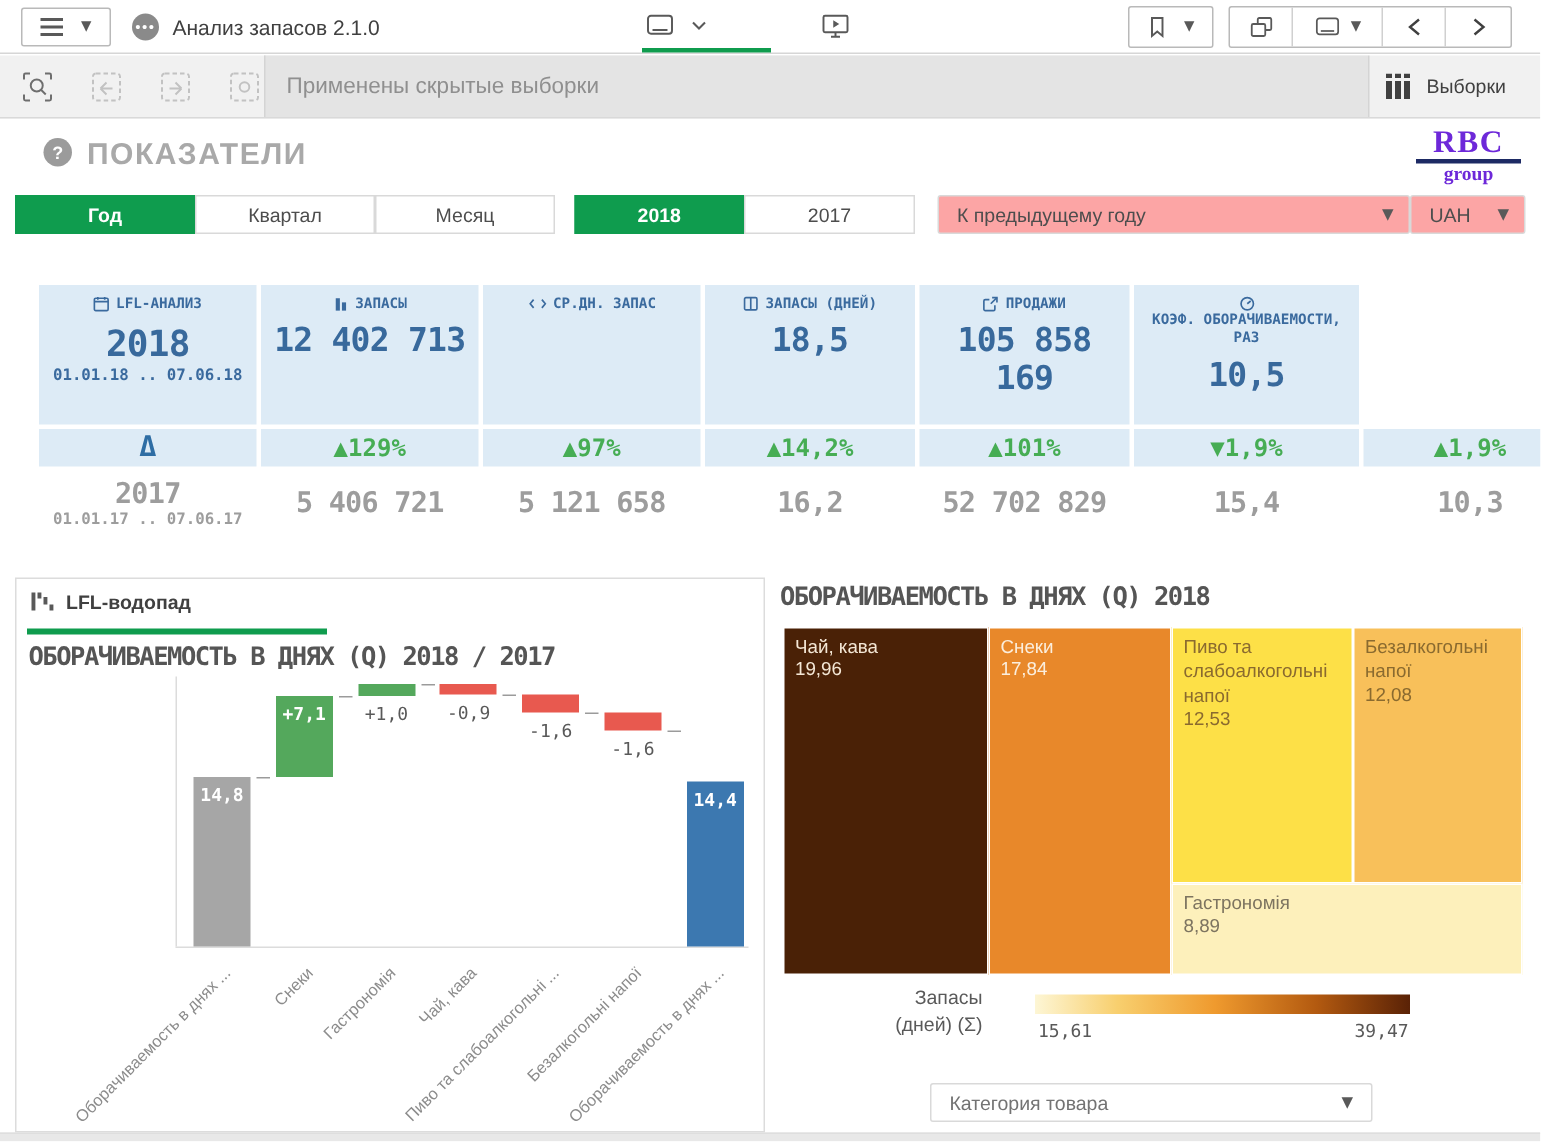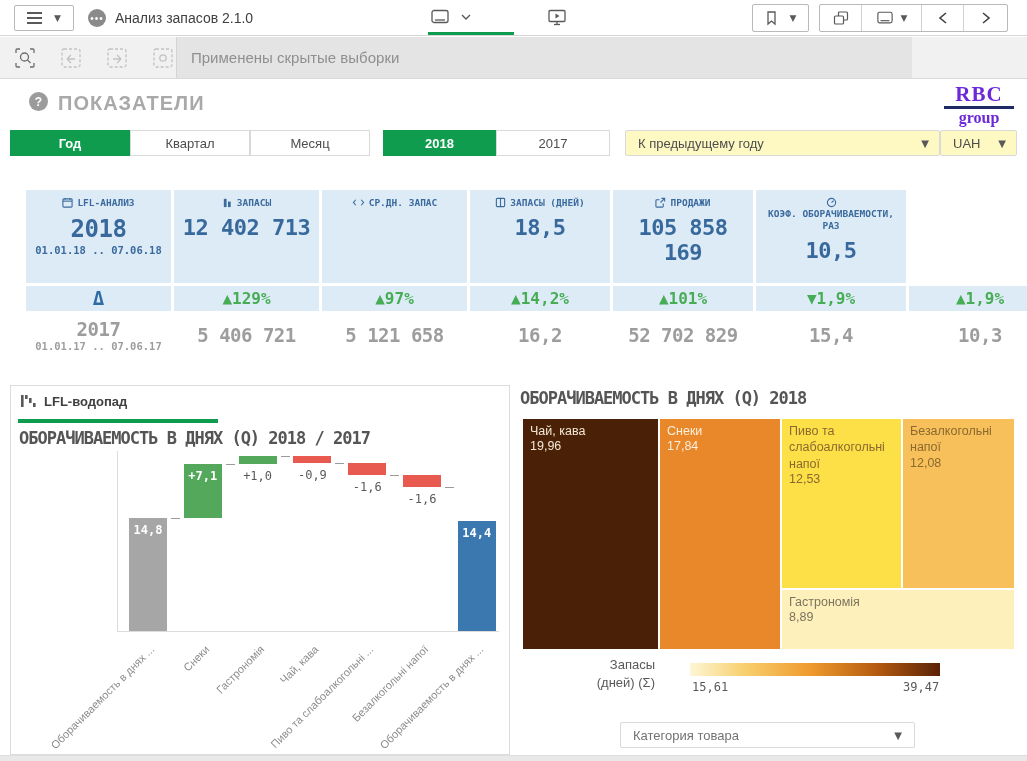--- a/index.html
+++ b/index.html
@@ -32,26 +32,26 @@
   .sel-bar { position:absolute; left:176px; top:0; width:736px; height:41px; background:#e4e4e4; border-left:1px solid #d4d4d4; display:flex; align-items:center; }
   .sel-msg { margin-left:14px; font-size:15px; color:#8f8f8f; }
   .sel-right { position:absolute; left:912px; top:0; width:115px; height:41px; border-left:1px solid #d4d4d4; display:flex; align-items:center; gap:10px; padding-left:10px; cursor:pointer; }
   .sel-right-label { font-size:13px; color:#404040; }
 
   
   .help-icon { position:absolute; left:29px; top:92px; width:19px; height:19px; border-radius:50%; background:#9b9b9b; color:#fff; font-size:12px; font-weight:bold; display:flex; align-items:center; justify-content:center; cursor:pointer; }
   .page-title { position:absolute; left:58px; top:92px; font-size:20px; font-weight:600; letter-spacing:1px; color:#a9a9a9; }
   .rbc-logo { position:absolute; left:944px; top:84px; width:70px; text-align:center; color:#6d28d9; cursor:default; }
   .rbc-top { font-size:21px; font-weight:800; letter-spacing:1px; border-bottom:3px solid #1d2a64; line-height:1; padding-bottom:1px; font-family:"Liberation Serif","DejaVu Serif",serif; }
-  .rbc-bottom { font-size:16px; font-weight:800; line-height:1.1; font-family:"Liberation Serif","DejaVu Serif",serif; }
+  .rbc-bottom { font-size:13px; font-weight:800; line-height:1.1; font-family:"Liberation Serif","DejaVu Serif",serif; }
 
   
   .fbtn { position:absolute; top:130px; height:26px; display:flex; align-items:center; justify-content:center; font-size:13px; cursor:pointer; border:1px solid #d9d9d9; background:#fff; color:#4d4d4d; }
   .fbtn.green { background:#0f9c4e; border-color:#0f9c4e; color:#fff; font-weight:bold; }
-  .fselect { position:absolute; top:130px; height:26px; border:1px solid #d9d9d9; border-radius:2px; background:#fef9c3; display:flex; align-items:center; font-size:13px; color:#4d4d4d; cursor:pointer; }
+  .fselect { position:absolute; top:130px; height:26px; border:1px solid #d9d9d9; border-radius:2px; background:#fca5a5; display:flex; align-items:center; font-size:13px; color:#4d4d4d; cursor:pointer; }
   .fselect .caret { margin-left:auto; margin-right:10px; color:#595959; font-size:10px; }
 
   
   .kpi-grid { position:absolute; left:26px; width:1007px; display:grid; grid-template-columns:145px 145px 145px 140px 140px 150px 142px; column-gap:3px; }
   .kpi-main { top:190px; height:93px; }
   .kpi-delta { top:286px; height:25px; }
   .kpi-prev { top:314px; height:52px; }
   .kpi-cell { background:#ddebf6; text-align:center; overflow:hidden; }
   .kpi-cell.white { background:#fff; }
   .kpi-label { margin-top:7px; font-size:9.5px; font-weight:bold; color:#3a6a9e; line-height:1.25; padding:0 4px; font-family:"DejaVu Sans Mono","DejaVu Sans",monospace; display:flex; align-items:center; justify-content:center; flex-wrap:wrap; column-gap:4px; }
@@ -186,20 +186,31 @@
         <rect x="2" y="2" width="18" height="18" rx="2"></rect>
         <path d="M15 12 l-4,-4 M15 12 l-4,4 M15 12 h-8" stroke-dasharray="0"></path>
       </svg>
       <svg width="22" height="22" viewBox="0 0 22 22" fill="none" stroke="#c2c2c2" stroke-width="1.3" stroke-dasharray="3,2" style="cursor:pointer">
         <rect x="2" y="2" width="18" height="18" rx="2"></rect>
         <circle cx="11" cy="11" r="3.2" stroke-dasharray="0"></circle>
       </svg>
     </div>
     <div class="sel-bar">
       <span class="sel-msg">Применены скрытые выборки</span>
+    </div>
+    <div class="sel-right">
+      <svg width="18" height="17" viewBox="0 0 18 17" fill="#404040">
+        <rect x="1" y="0" width="4" height="3"></rect>
+          <rect x="7" y="0" width="4" height="3"></rect>
+          <rect x="13" y="0" width="4" height="3"></rect>
+        <rect x="1" y="5" width="4" height="12"></rect>
+          <rect x="7" y="5" width="4" height="12"></rect>
+          <rect x="13" y="5" width="4" height="12"></rect>
+      </svg>
+      <span class="sel-right-label">Выборки</span>
     </div>
   </div>
 
   <div class="help-icon">?</div>
   <div class="page-title">ПОКАЗАТЕЛИ</div>
   <div class="rbc-logo">
     <div class="rbc-top">RBC</div>
     <div class="rbc-bottom">group</div>
   </div>
 

